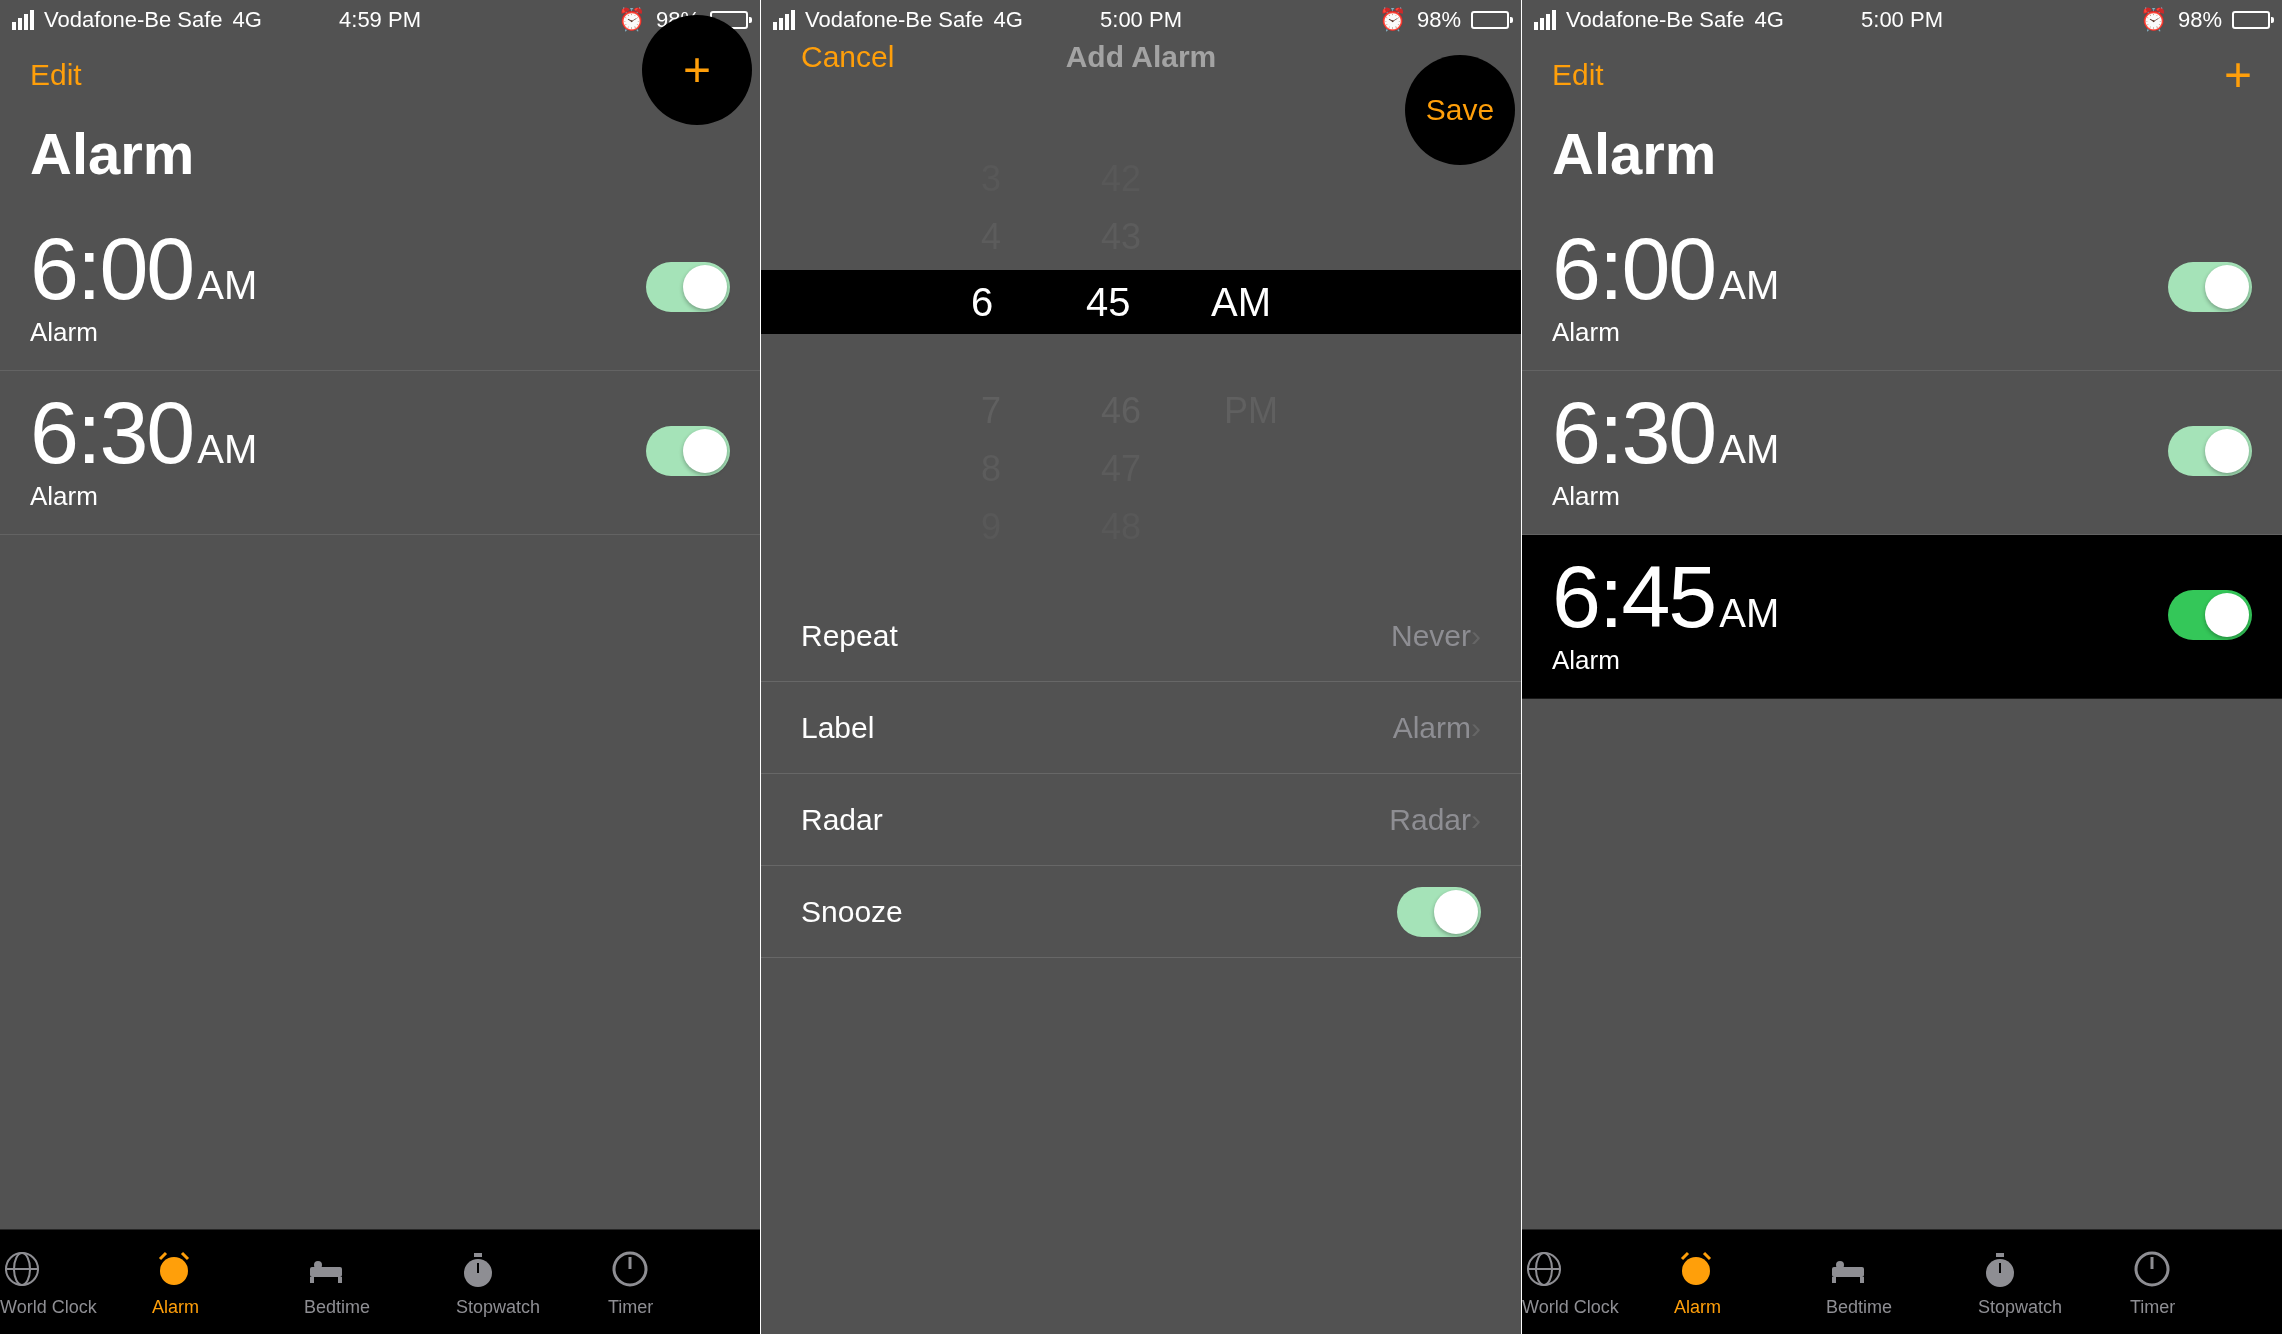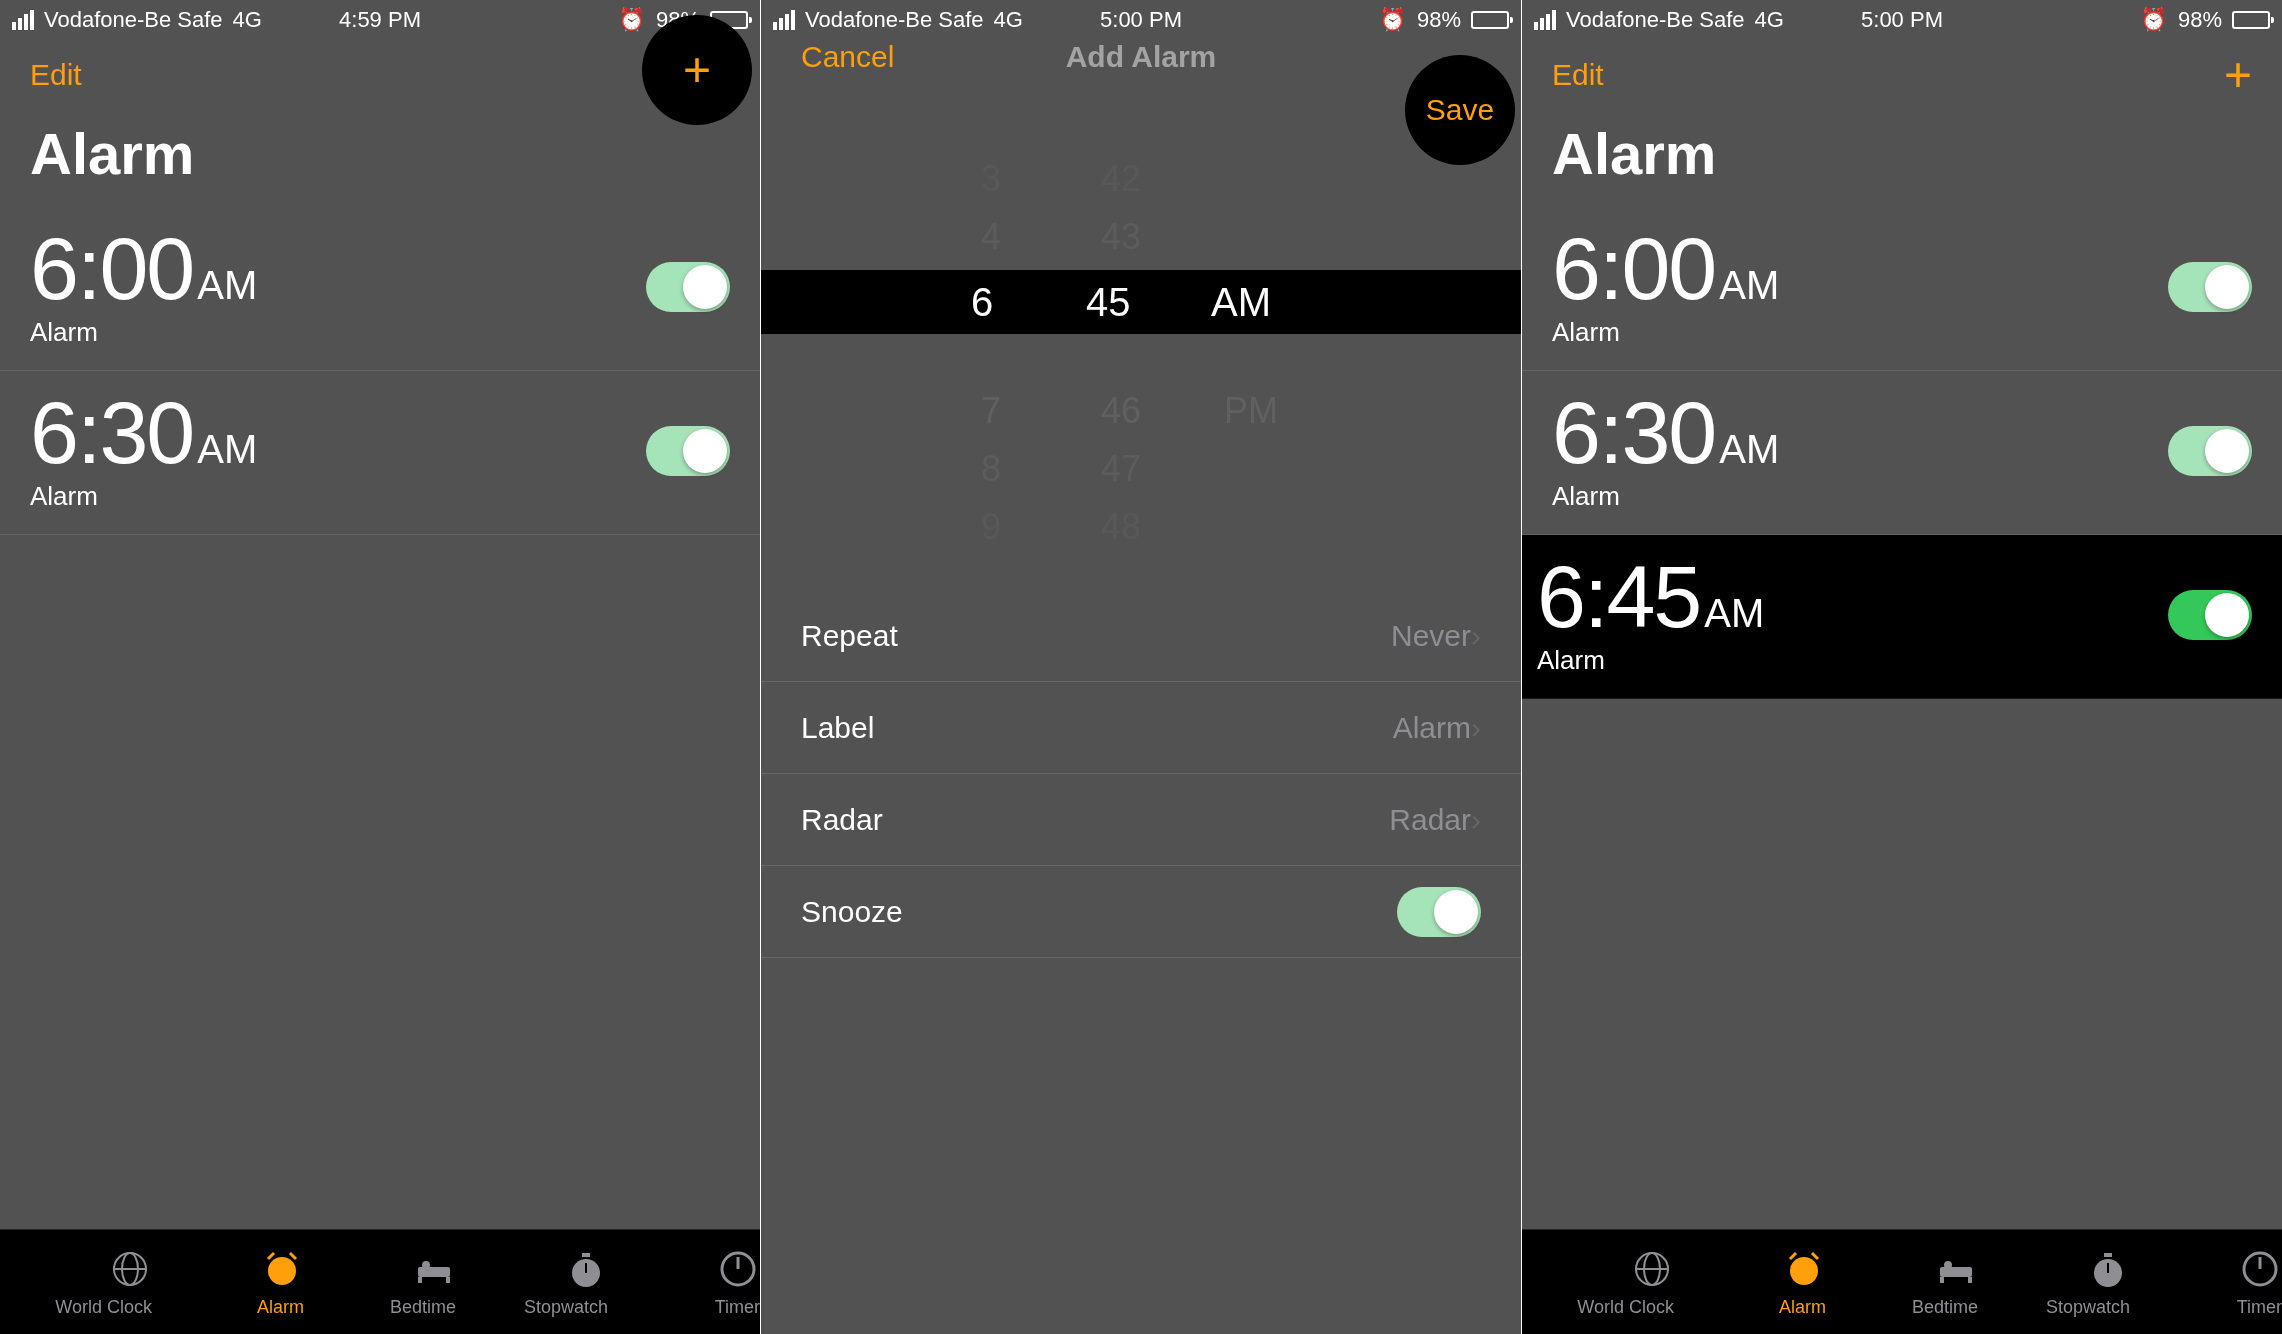--- a/index.html
+++ b/index.html
@@ -18,32 +18,32 @@
   .battery { width: 38px; height: 18px; border: 2px solid #fff; border-radius: 3px; position: relative; }
   .battery::after { content:""; position:absolute; right:-6px; top:4px; width:3px; height:6px; background:#fff; border-radius:0 2px 2px 0;}
   .battery-fill { background:#fff; height:100%; width:95%; border-radius:1px;}
   
   .nav-header { height: 70px; display: flex; align-items: center; justify-content: space-between; padding: 0 30px; z-index: 60; text-align: right; }
   .nav-btn { color: #ff9f0a; font-size: 30px; font-weight: 400; }
   .nav-plus { color: #ff9f0a; font-size: 48px; font-weight: 200; line-height: 1; }
   .big-title { color: #fff; font-size: 58px; font-weight: 700; padding: 10px 30px 20px; z-index: 60; }
   
   .alarm-row { padding: 18px 30px 22px; border-bottom: 1px solid rgba(255,255,255,0.1); display: flex; align-items: center; justify-content: space-between; z-index: 60; position: relative; }
-  .alarm-row.highlighted { background: #000; z-index: 100; padding-left: 15px; }
+  .alarm-row.highlighted { background: #000; z-index: 100; }
   .alarm-row.highlighted .alarm-time, .alarm-row.highlighted .alarm-ampm, .alarm-row.highlighted .alarm-label { color:#fff; }
   .alarm-time { color: #fff; font-size: 88px; font-weight: 200; line-height: 1; letter-spacing: -2px; }
   .alarm-ampm { color: #fff; font-size: 40px; font-weight: 300; margin-left: 4px; }
   .alarm-label { color: #fff; font-size: 26px; font-weight: 400; margin-top: 4px; }
   .toggle { width: 84px; height: 50px; border-radius: 25px; position: relative; }
   .toggle.on-dim { background: #a5e3b8; }
   .toggle.on { background: #34c759; }
   .toggle .knob { width: 44px; height: 44px; background: #fff; border-radius: 50%; position: absolute; top: 3px; right: 3px; box-shadow: 0 2px 4px rgba(0,0,0,0.3); }
   
   .tab-bar { position: absolute; bottom: 0; left:0; right:0; height: 105px; border-top: 1px solid rgba(255,255,255,0.15); display: flex; z-index: 60; background:#000; }
-  .tab { flex:1; display:flex; flex-direction:column; align-items:flex-end; justify-content:center; gap:6px; color:#8e8e93; font-size:18px; }
+  .tab { flex:1; display:flex; flex-direction:column; align-items:flex-start; justify-content:center; gap:6px; color:#8e8e93; font-size:18px; }
   .tab.active { color: #ff9f0a; }
   .tab-icon { width: 44px; height: 44px; display:flex; align-items:center; justify-content:center; }
   .tab-icon svg { width:40px; height:40px; }
   
   .circle { position: absolute; width: 110px; height: 110px; border-radius: 50%; background: #000; z-index: 200; display:flex; align-items:center; justify-content:center; }
   
   .modal-header { height: 90px; display:flex; justify-content:space-between; padding:0 40px; z-index:60; }
   .modal-header .title { position:absolute; left:0; right:0; text-align:center; color:#a3a3a3; font-size:30px; font-weight:600; pointer-events:none;}
   
   .picker-wrap { height: 300px; position: relative; margin-top: 20px; z-index: 60; }

